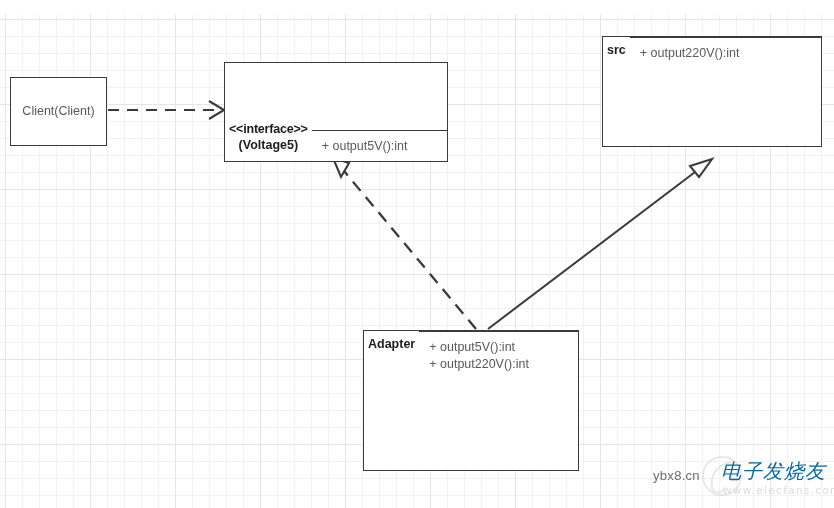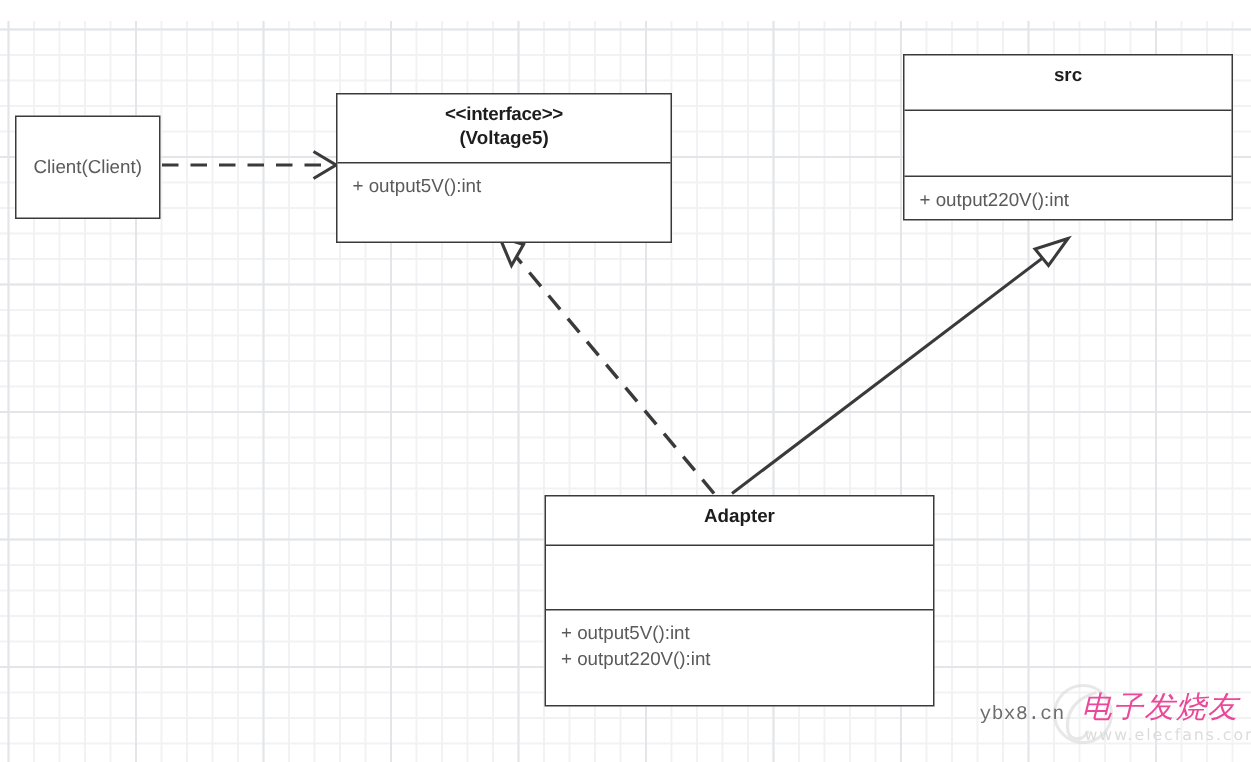--- a/index.html
+++ b/index.html
@@ -47,21 +47,21 @@
     height: 508px;
     pointer-events: none;
   }
   
   .uml-box {
     position: absolute;
     background: #ffffff;
     border: 1.6px solid #3a3a3a;
     box-sizing: border-box;
     display: flex;
-    flex-direction: column;
+    flex-direction: row;
   }
   .uml-box.rounded {
     border-radius: 0;
     justify-content: flex-end;
   }
   .compartment {
     box-sizing: border-box;
     overflow: hidden;
   }
   .compartment + .compartment {
@@ -112,29 +112,29 @@
     height: 52px;
     pointer-events: none;
     user-select: none;
   }
   #wm-domain {
     position: absolute;
     left: 8px;
     top: 16px;
     font-size: 13px;
     color: #6d6d6d;
-    font-family: Liberation Mono, monospace;
+    font-family: Liberation Sans, sans-serif;
     letter-spacing: 0.3px;
   }
   #wm-cn {
     position: absolute;
     left: 76px;
     top: 6px;
     font-size: 20px;
-    color: #ec4899;
+    color: #0369a1;
     font-family: "DejaVu Sans", sans-serif;
     font-style: italic;
     letter-spacing: 1px;
     white-space: nowrap;
   }
   #wm-url {
     position: absolute;
     left: 78px;
     top: 32px;
     font-size: 10.5px;
@@ -180,41 +180,41 @@
   <div class="uml-box rounded" style="left:10px; top:77px; width:97px; height:69px;">
     <div class="compartment" style="flex:1;">
       <div class="plain-label">
           <span>Client</span>
           <br>
           <span>(Client)</span>
         </div>
     </div>
   </div>
 
-  <div class="uml-box" style="left:224px; top:62px; width:224px; height:100px;">
+  <div class="uml-box" style="left:224px; top:62px; width:224px; height:100px;align-items:flex-end;">
     <div class="compartment comp-header" style="height:45px;">
       <div class="stereotype">&lt;&lt;interface&gt;&gt;</div>
       <div>(Voltage5)</div>
     </div>
     <div class="compartment comp-body" style="flex:1;">
       <div class="member-line">+ output5V():int</div>
     </div>
   </div>
 
   <div class="uml-box" style="left:602px; top:36px; width:220px; height:111px;">
     <div class="compartment comp-header" style="height:36px;">
       <div>src</div>
     </div>
     <div class="compartment comp-body empty" style="height:44px;"></div>
     <div class="compartment comp-body" style="flex:1;">
       <div class="member-line">+ output220V():int</div>
     </div>
   </div>
 
-  <div class="uml-box" style="left:363px; top:330px; width:260px; height:141px;">
+  <div class="uml-box" style="left:363px; top:330px; width:216px; height:141px;">
     <div class="compartment comp-header" style="height:32px;">
       <div>Adapter</div>
     </div>
     <div class="compartment comp-body empty" style="height:43px;"></div>
     <div class="compartment comp-body" style="flex:1;">
       <div class="member-line">+ output5V():int</div>
       <div class="member-line">+ output220V():int</div>
     </div>
   </div>
 

